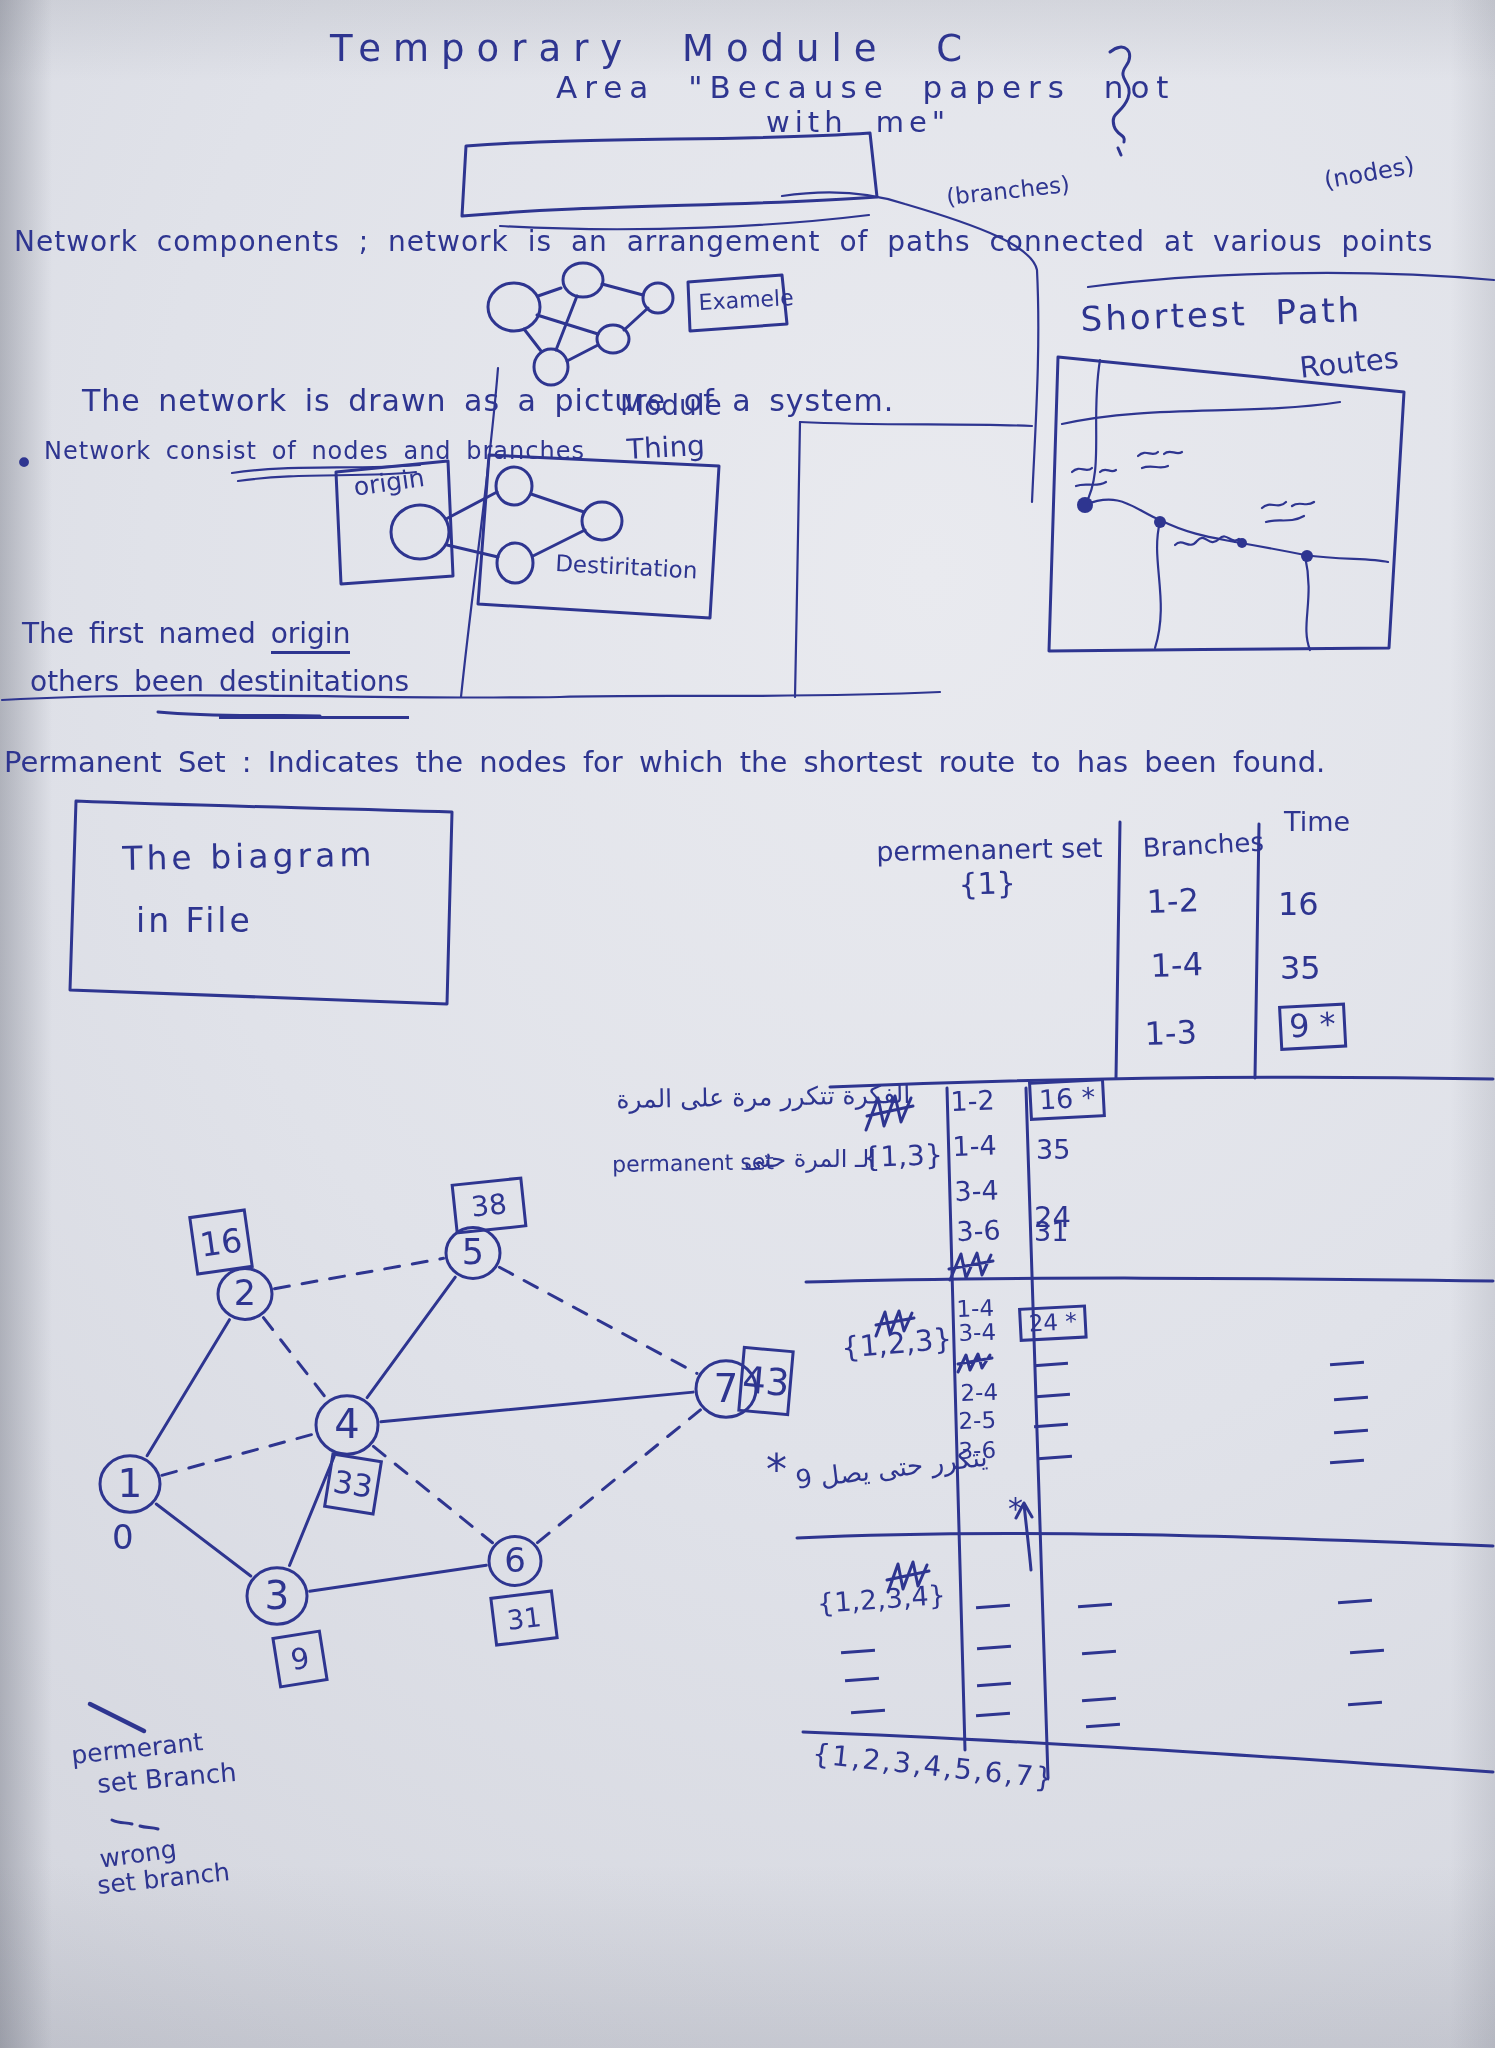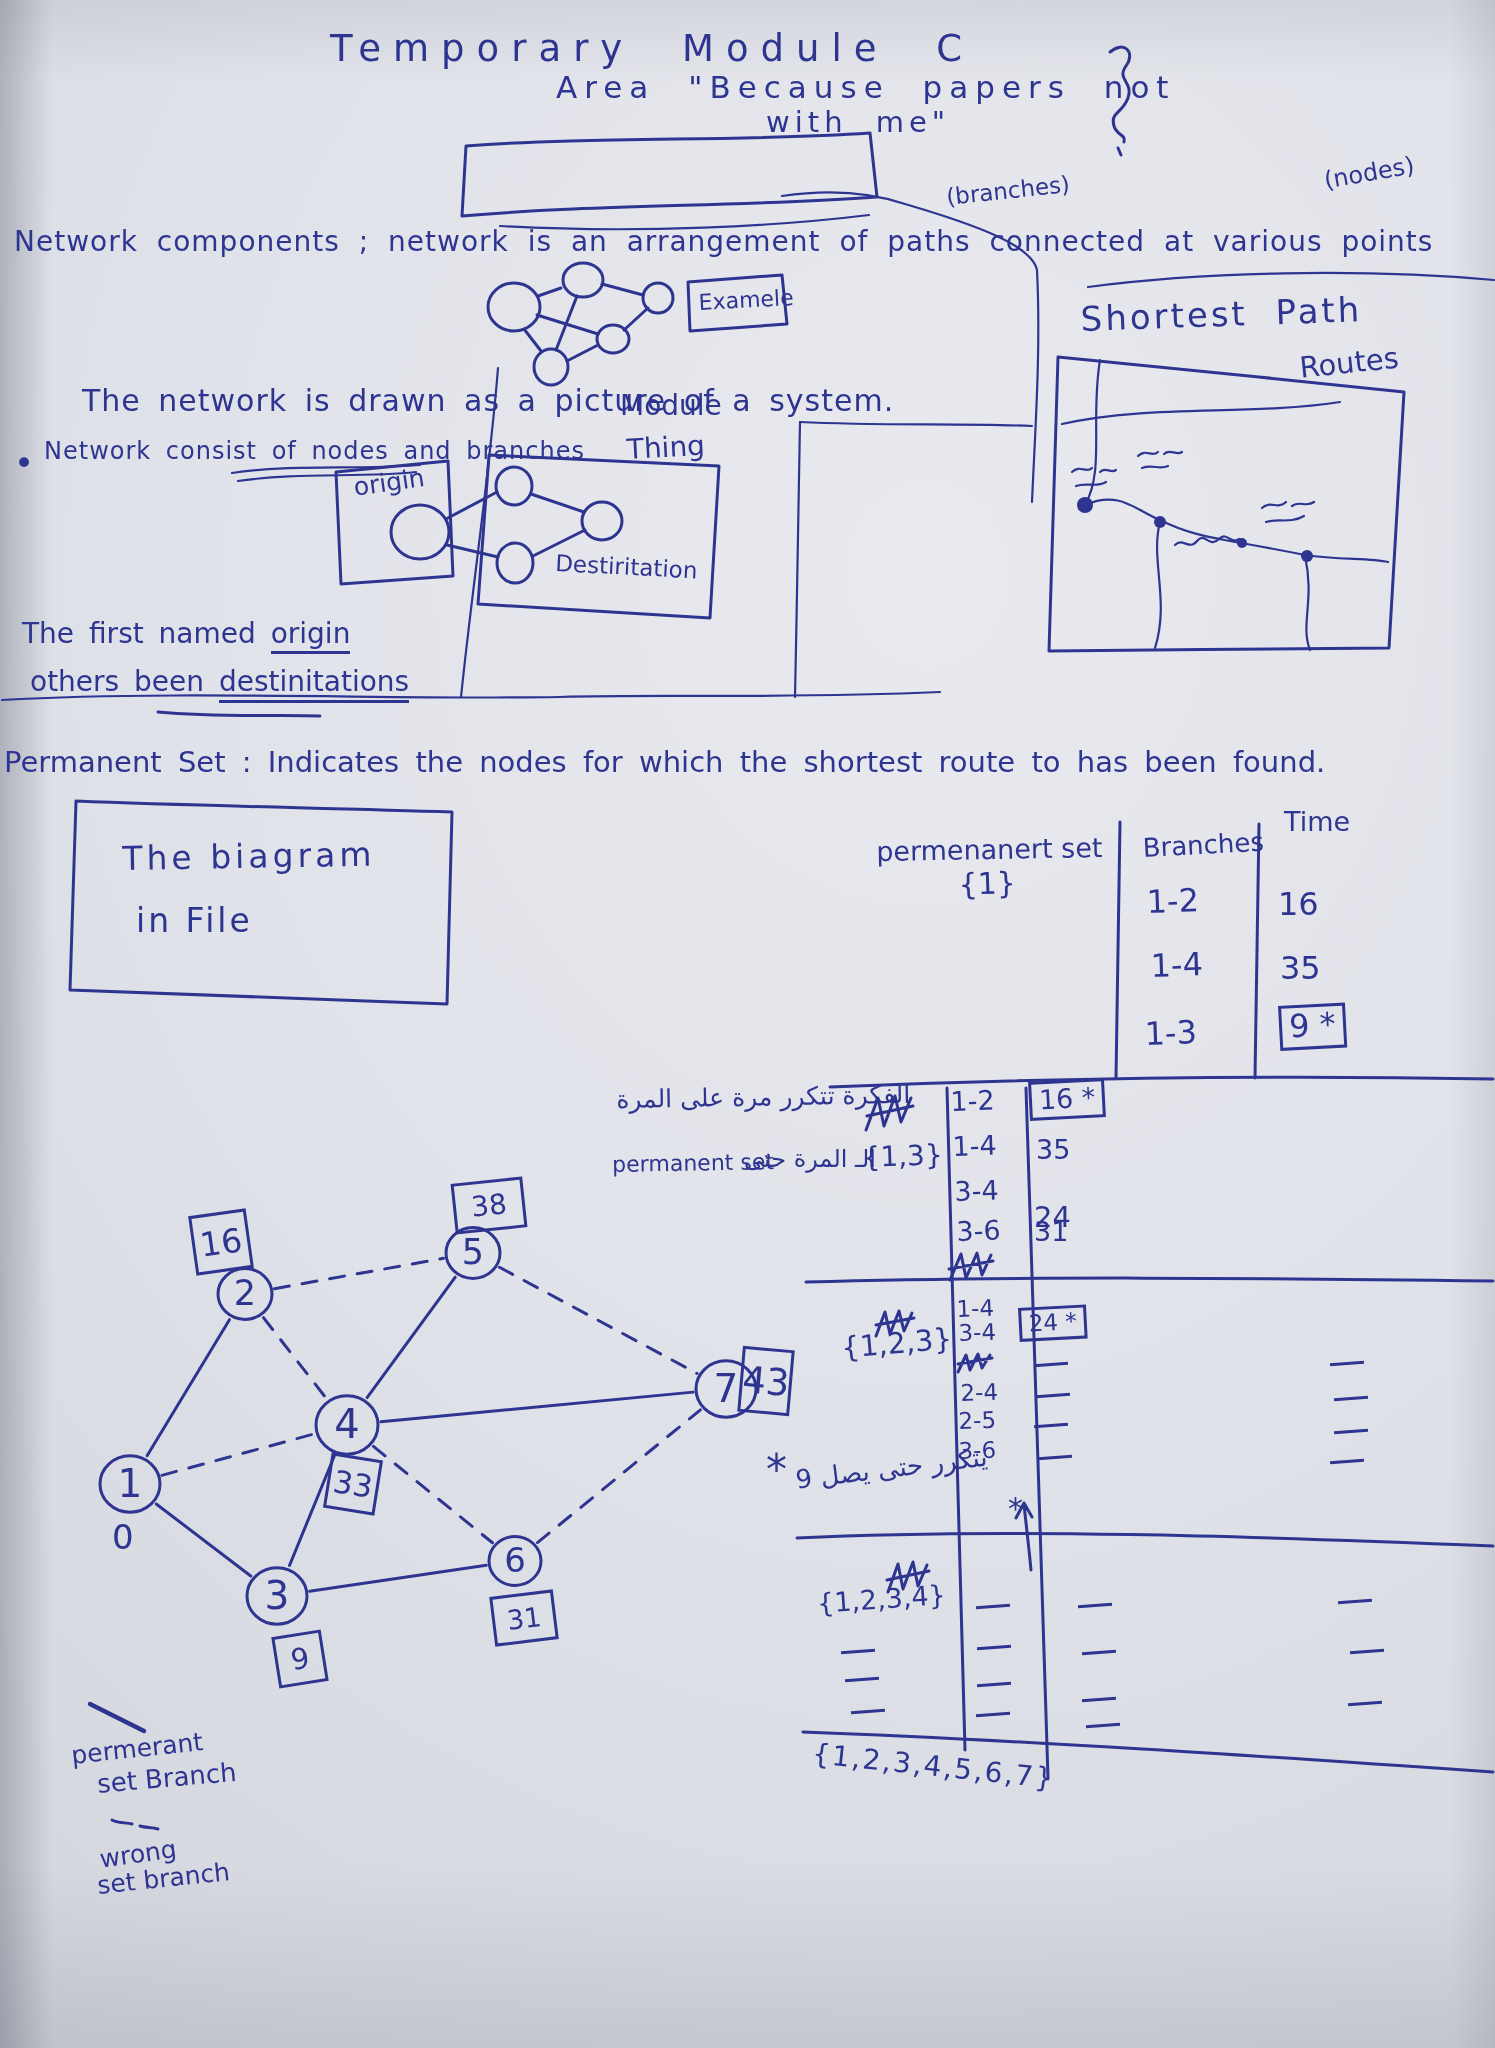--- a/index.html
+++ b/index.html
@@ -10,21 +10,21 @@
       linear-gradient(270deg, rgba(70,74,88,0.12) 0, rgba(70,74,88,0) 3%),
       linear-gradient(180deg, rgba(70,74,88,0.10) 0, rgba(70,74,88,0) 4%),
       linear-gradient(0deg, rgba(60,64,80,0.12) 0, rgba(60,64,80,0) 9%),
       radial-gradient(130% 110% at 62% 28%, #e9eaef 0%, #e0e2e9 40%, #d6d8e0 72%, #c8cad3 100%);
   }
   :root{--ink:#2e3590;}
   .t{position:absolute;font-family:"DejaVu Sans",sans-serif;color:var(--ink);
      white-space:nowrap;transform-origin:left top;line-height:1.15;}
   .rtl{direction:rtl;}
   .u{border-bottom:3px solid var(--ink);padding-bottom:1px;}
-  .uu{border-bottom:3px solid var(--ink);padding-bottom:2px;}
+  .uu{border-bottom:3px solid var(--ink);padding-bottom:18px;}
   .dashmark{position:absolute;height:0;width:34px;border-top:3.5px solid var(--ink);
      transform:rotate(-4deg);}
   .tbox{border:3px solid var(--ink);padding:0 7px 2px;display:inline-block;}
   .nlabel{position:absolute;border:3px solid var(--ink);color:var(--ink);
      font-family:"DejaVu Sans",sans-serif;display:flex;align-items:center;
      justify-content:center;transform-origin:center center;}
   svg .stroke{stroke:var(--ink);stroke-width:3;fill:none;stroke-linecap:round;stroke-linejoin:round;}
   svg .thin{stroke-width:2.2;}
   svg .thick{stroke-width:4.5;}
   svg .dashed{stroke-dasharray:15 13;}

